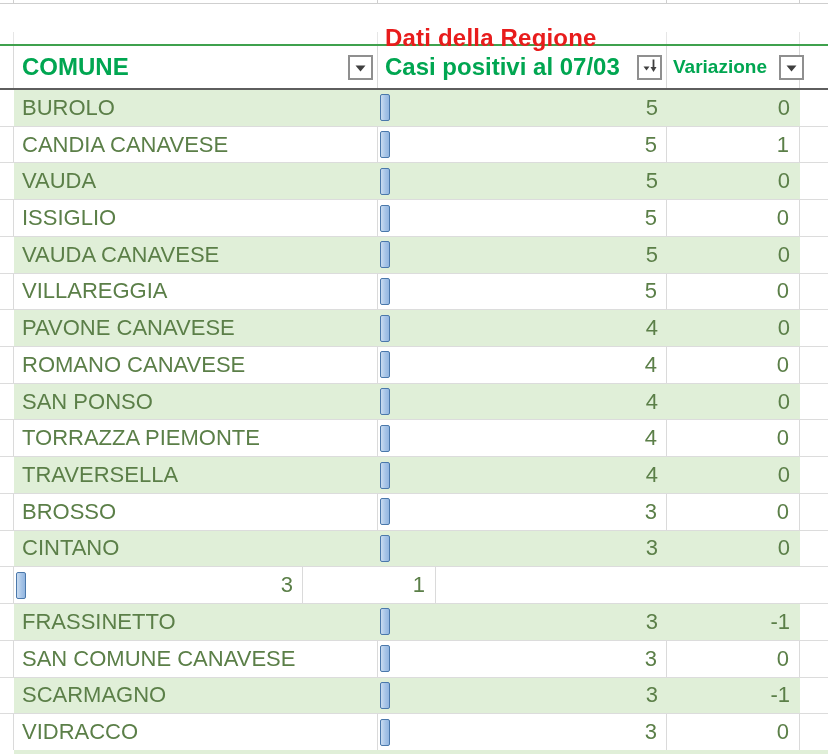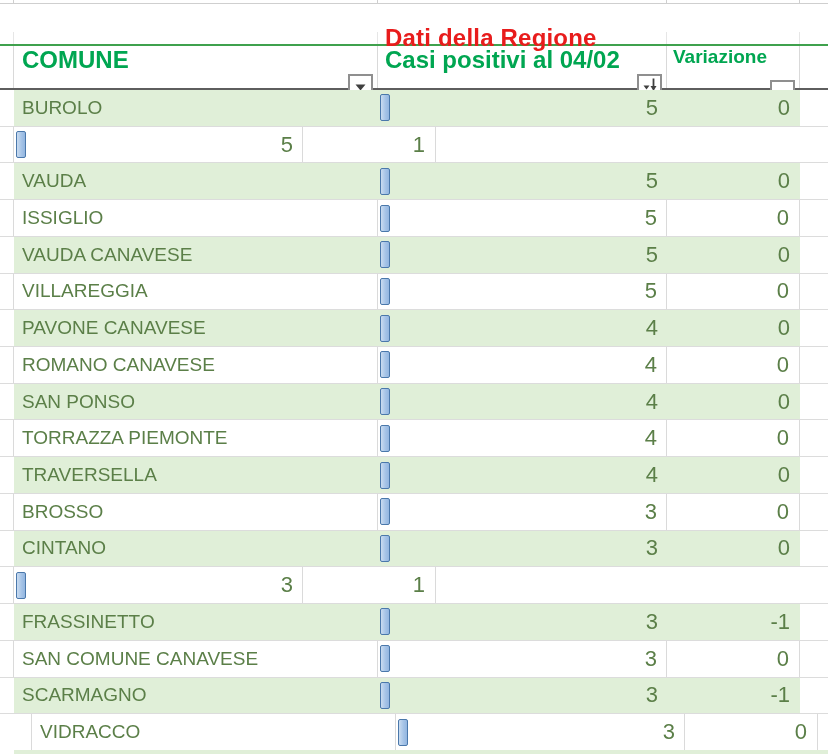--- a/index.html
+++ b/index.html
@@ -24,44 +24,44 @@
   .dati-row > div { border-right:1px solid #e6e6e6;margin-top:28px; }
   .dati-row > div:last-child { border-right:none; }
   .dati-row .col-casi { display:flex; align-items:center; padding-left:7px; }
   .dati-title { color:#e81c1c; font-weight:bold; font-size:24px; letter-spacing:0.2px; }
 
   .green-line { height:2px; width:828px; background:#3fa14d; }
   .dark-line  { height:2px; width:828px; background:#5e5e5e; }
 
   
   .header-row { height:42px; }
-  .header-row > div { display:flex; align-items:flex-start; border-right:1px solid #d9d9d9;flex-direction:column; }
+  .header-row > div { display:flex; align-items:center; border-right:1px solid #d9d9d9; }
   .header-row > div:last-child { border-right:none; }
   .header-row .col-name { padding-left:8px; }
   .header-row .col-casi { padding-left:7px; }
   .header-row .col-varz { padding-left:6px;gap:12px; }
   .hdr-label { color:#00a651; font-weight:bold; font-size:24px; white-space:nowrap; }
   .hdr-label.small { font-size:19px; }
   .filter-btn { width:25px; height:25px; flex:none; background:#fff; border:2px solid #8f8f8f;
                 display:flex; align-items:center; justify-content:center;
                 margin-left:auto; margin-right:4px; cursor:pointer; }
 
   
   #rows { width:828px; height:660px; display:flex; flex-direction:column; }
   .row { flex:1; display:flex; border-bottom:1px solid #dcdcdc; }
-  .row:last-child { border-bottom:none;padding-left:18px; }
+  .row:last-child { border-bottom:none; }
   .c { height:100%; flex:none; }
   .c.sliver  { width:14px; }
   .c.name    { width:364px; display:flex; align-items:center; padding-left:8px; }
   .c.casi    { width:289px; display:flex; align-items:center; }
   .c.varz    { width:133px; display:flex; align-items:center; justify-content:flex-end; padding-right:10px; }
   .c.rsliver { width:28px; }
   .row.green .name, .row.green .casi, .row.green .varz { background:#e0efd8; }
   .row.white .sliver, .row.white .name, .row.white .casi, .row.white .varz { border-right:1px solid #dadada; }
-  .name-label { color:#5b7f48; font-size:19px; white-space:nowrap; }
+  .name-label { color:#5b7f48; font-size:22px; white-space:nowrap; }
   .num { color:#5b7f48; font-size:22px; }
   .casi .num { margin-left:auto; padding-right:9px; }
   .bar { width:10px; height:27px; flex:none; margin-left:2px; border:1px solid #4a78ab;
          border-radius:2px; background:linear-gradient(to right,#cadcf0 0%,#a6c4e7 55%,#93b6e0 100%); }
 
   .bottom-strip { position:absolute; left:14px; top:750px; width:814px; height:4px; background:#e0efd8; }
 </style>
 </head>
 <body>
 
@@ -93,21 +93,21 @@
       <span class="hdr-label">COMUNE</span>
       <button class="filter-btn">
         <span>
           <svg width="11" height="7" viewBox="0 0 11 7">
               <path d="M0.5 0.5 L10.5 0.5 L5.5 6.5 Z" fill="#3f3f3f"></path>
             </svg>
         </span>
       </button>
     </div>
     <div class="col-casi">
-      <span class="hdr-label">Casi positivi al 04/02</span>
+      <span class="hdr-label">Casi positivi al 07/03</span>
       <button class="filter-btn">
         <span>
           <svg width="16" height="16" viewBox="0 0 16 16">
             <path d="M1.5 8.5 h6 l-3 4 z" fill="#3f3f3f"></path>
             <rect x="10.6" y="1.5" width="1.8" height="9" fill="#3f3f3f"></rect>
             <path d="M8.5 9 h6 l-3 5 z" fill="#3f3f3f"></path>
           </svg>
         </span>
       </button>
     </div>
@@ -136,20 +136,23 @@
           <span class="bar"></span>
           <span class="num">5</span>
         </div>
         <div class="c varz">
           <span class="num">0</span>
         </div>
         <div class="c rsliver"></div>
       </div>
       <div class="row white">
         <div class="c sliver"></div>
+        <div class="c name">
+          <span class="name-label">CANDIA CANAVESE</span>
+        </div>
         <div class="c casi">
           <span class="bar"></span>
           <span class="num">5</span>
         </div>
         <div class="c varz">
           <span class="num">1</span>
         </div>
         <div class="c rsliver"></div>
       </div>
       <div class="row green">

